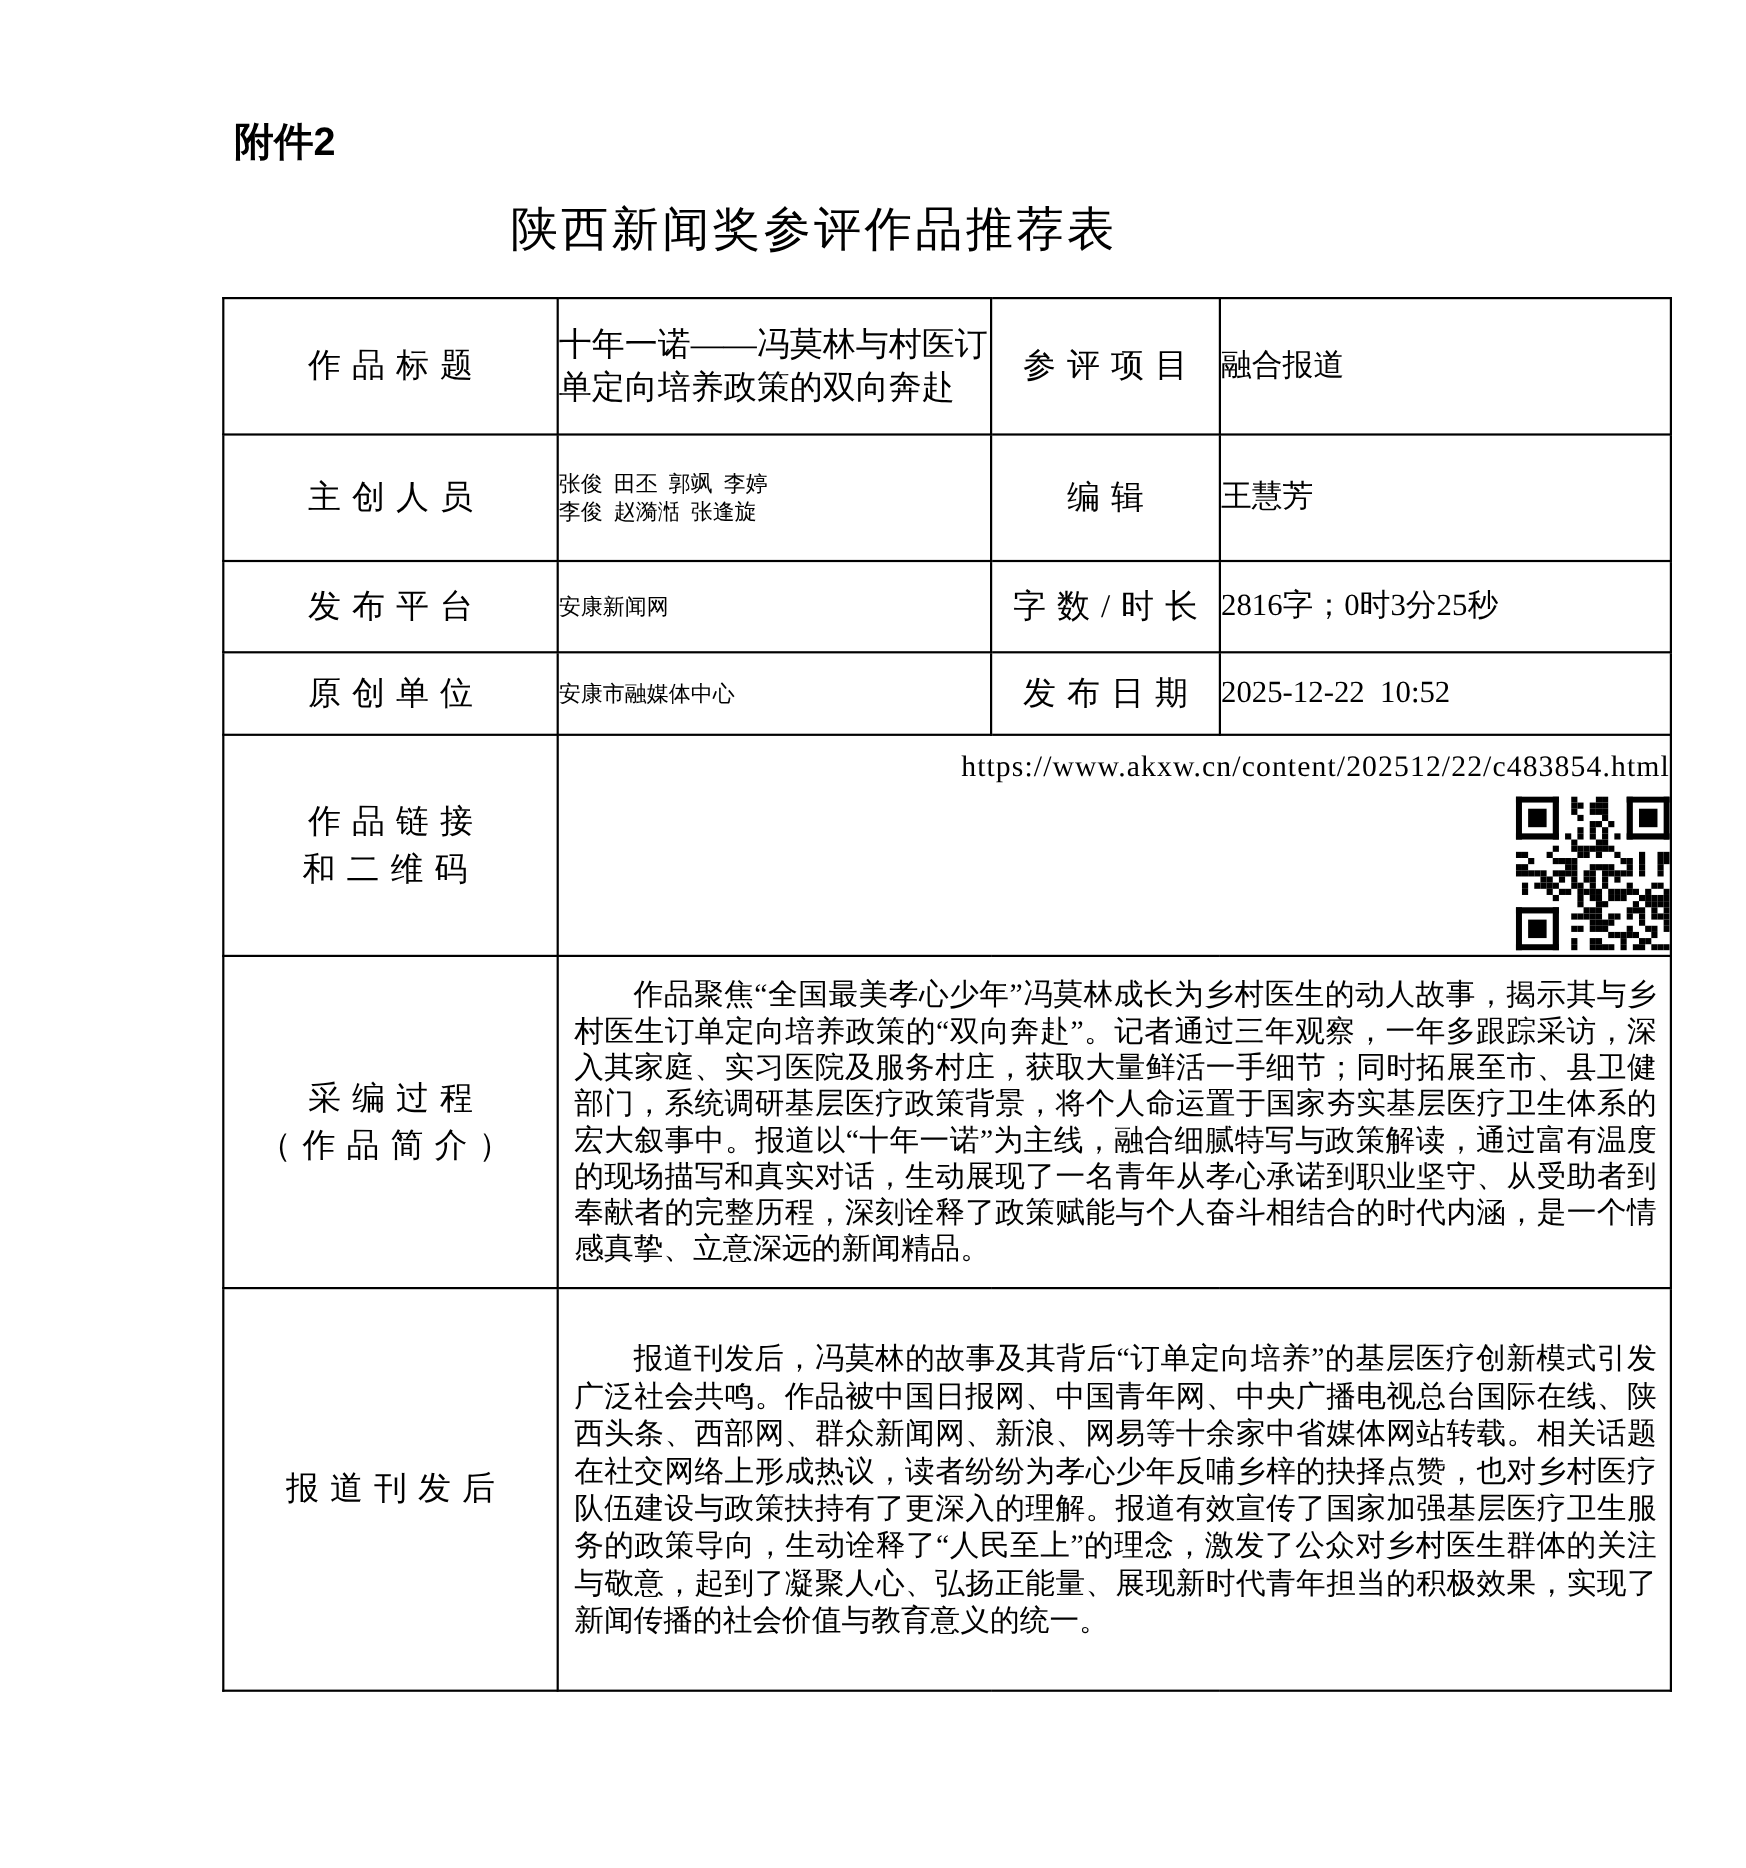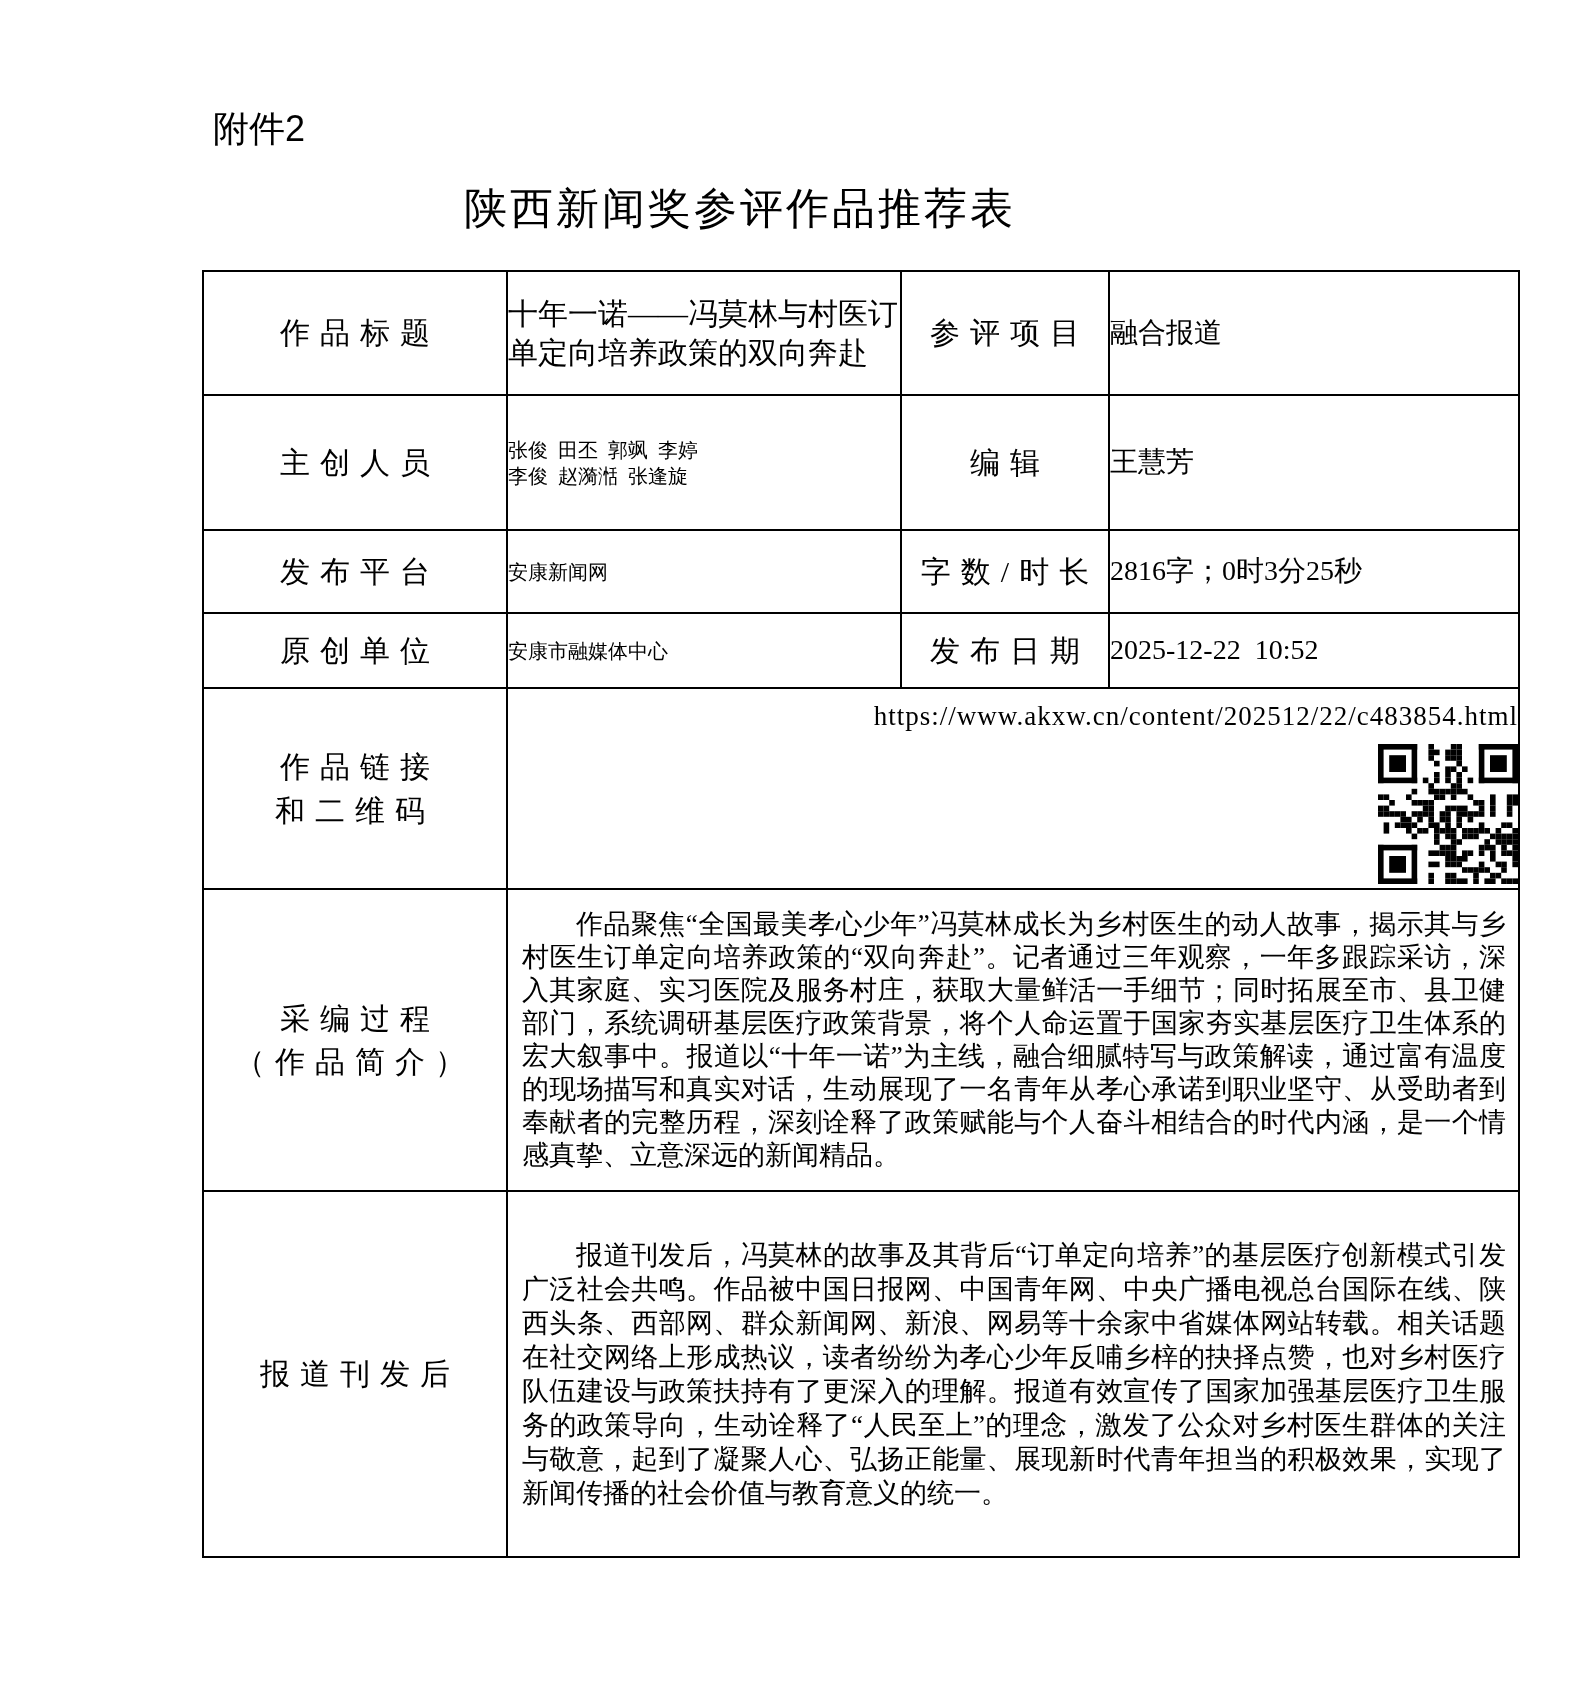--- a/index.html
+++ b/index.html
@@ -1,18 +1,18 @@
 <!DOCTYPE html>
 <html><head>
 <meta charset="utf-8">
 <style>
   html,body{margin:0;padding:0;background:#ffffff;}
   .page{position:relative;width:1587px;height:1698px;background:#ffffff;
         font-family:"Liberation Serif","DejaVu Serif",serif;color:#000;}
-  .attachment{position:absolute;left:213px;top:105px;font-size:36px;font-weight:normal;
+  .attachment{position:absolute;left:213px;top:105px;font-size:36px;font-weight:bold;
               font-family:"Liberation Sans","DejaVu Sans",sans-serif;}
   .doc-title{position:absolute;left:0;top:180px;width:1480px;text-align:center;
              font-size:43px;letter-spacing:3px;}
   table.form{position:absolute;left:202px;top:270px;width:1316px;border-collapse:collapse;
              table-layout:fixed;}
   table.form td{border:2px solid #000;padding:0;vertical-align:middle;overflow:hidden;}
   td.lbl{text-align:center;font-size:30px;letter-spacing:10px;text-indent:10px;
          white-space:pre-line;line-height:1.45;}
   td.val{font-size:20px;padding:4px 14px 4px 16px;white-space:pre-wrap;line-height:1.3;}
   td.val4{font-size:28px;padding:4px 10px 4px 22px;white-space:pre-wrap;line-height:1.3;}
@@ -44,21 +44,21 @@
     </colgroup>
 
     <tbody>
         <tr style="height:124px">
       <td class="lbl">作品标题</td>
       <td class="val big">十年一诺——冯莫林与村医订单定向培养政策的双向奔赴</td>
       <td class="lbl">参评项目</td>
       <td class="val4">融合报道</td>
     </tr>
 
-    <tr style="height:135px">
+    <tr style="height:115px">
       <td class="lbl">主创人员</td>
       <td class="val">张俊  田丕  郭飒  李婷
 李俊  赵漪湉  张逢旋</td>
       <td class="lbl">编辑</td>
       <td class="val4">王慧芳</td>
     </tr>
 
     <tr style="height:83px">
       <td class="lbl">发布平台</td>
       <td class="val">安康新闻网</td>

